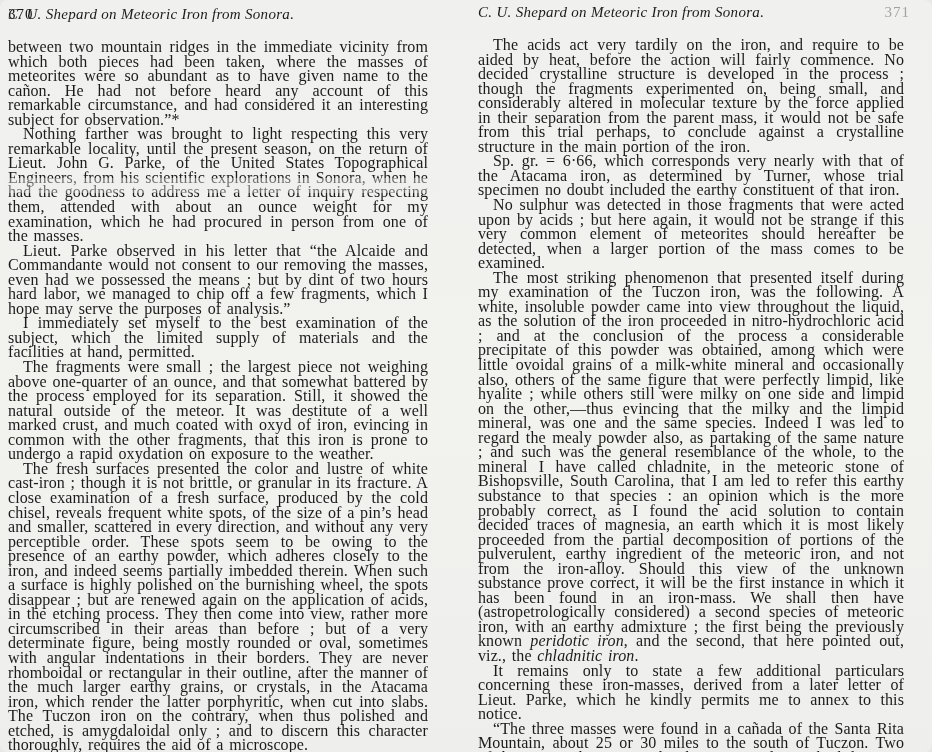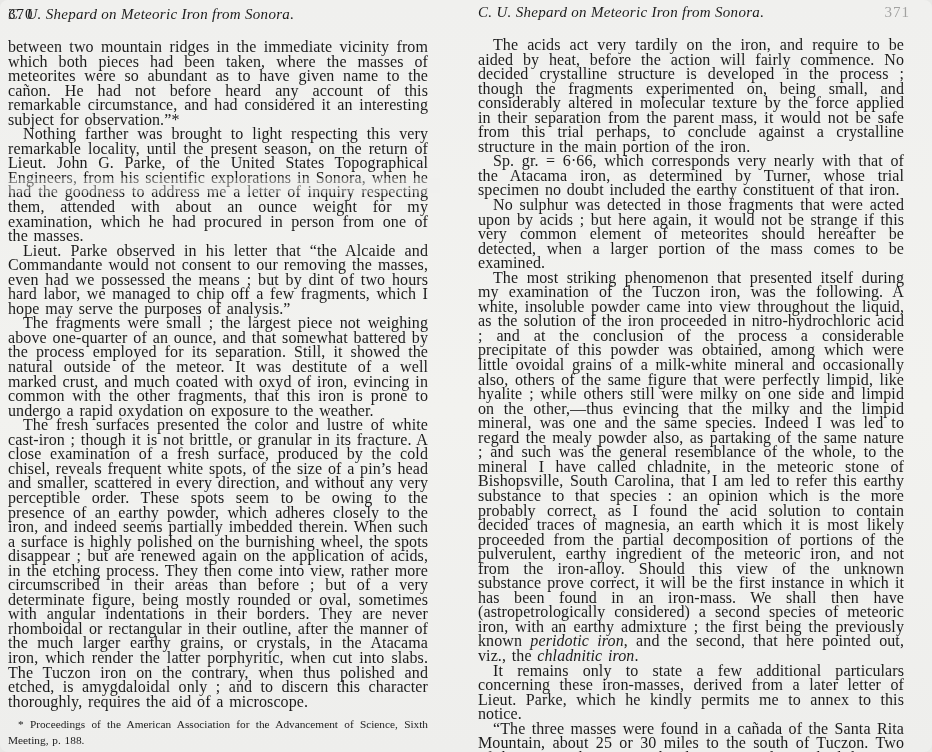--- a/index.html
+++ b/index.html
@@ -103,20 +103,21 @@
 
   <div class="page page-left">
     <div class="running-header">
       <span class="page-num page-num-left">370</span>
       <span class="running-title">C. U. Shepard on Meteoric Iron from Sonora.</span>
     </div>
     <div class="body-text">
         <p class="para"><span>between two mountain ridges in the immediate vicinity from which both pieces had been taken, where the masses of meteorites were so abundant as to have given name to the cañon.  He had not before heard any account of this remarkable circumstance, and had considered it an interesting subject for observation.”*</span></p>
         <p class="para indent"><span>Nothing farther was brought to light respecting this very remarkable locality, until the present season, on the return of Lieut. John G. Parke, of the United States Topographical Engineers, from his scientific explorations in Sonora, when he had the goodness to address me a letter of inquiry respecting them, attended with about an ounce weight for my examination, which he had procured in person from one of the masses.</span></p>
         <p class="para indent"><span>Lieut. Parke observed in his letter that “the Alcaide and Commandante would not consent to our removing the masses, even had we possessed the means ; but by dint of two hours hard labor, we managed to chip off a few fragments, which I hope may serve the purposes of analysis.”</span></p>
+        <p class="para indent"><span>I immediately set myself to the best examination of the subject, which the limited supply of materials and the facilities at hand, permitted.</span></p>
         <p class="para indent"><span>The fragments were small ; the largest piece not weighing above one-quarter of an ounce, and that somewhat battered by the process employed for its separation.  Still, it showed the natural outside of the meteor.  It was destitute of a well marked crust, and much coated with oxyd of iron, evincing in common with the other fragments, that this iron is prone to undergo a rapid oxydation on exposure to the weather.</span></p>
         <p class="para indent"><span>The fresh surfaces presented the color and lustre of white cast-iron ; though it is not brittle, or granular in its fracture.  A close examination of a fresh surface, produced by the cold chisel, reveals frequent white spots, of the size of a pin’s head and smaller, scattered in every direction, and without any very perceptible order.  These spots seem to be owing to the presence of an earthy powder, which adheres closely to the iron, and indeed seems partially imbedded therein.  When such a surface is highly polished on the burnishing wheel, the spots disappear ; but are renewed again on the application of acids, in the etching process.  They then come into view, rather more circumscribed in their areas than before ; but of a very determinate figure, being mostly rounded or oval, sometimes with angular indentations in their borders.  They are never rhomboidal or rectangular in their outline, after the manner of the much larger earthy grains, or crystals, in the Atacama iron, which render the latter porphyritic, when cut into slabs.  The Tuczon iron on the contrary, when thus polished and etched, is amygdaloidal only ; and to discern this character thoroughly, requires the aid of a microscope.</span></p>
       </div>
     <div class="footnote">* Proceedings of the American Association for the Advancement of Science, Sixth Meeting, p. 188.</div>
     <div class="fade-strip"></div>
   </div>
 
   <div class="page page-right">
     <div class="running-header">
       <span class="page-num page-num-right">371</span>

